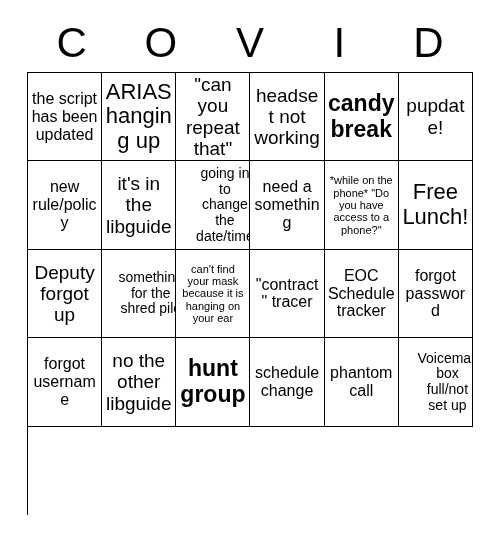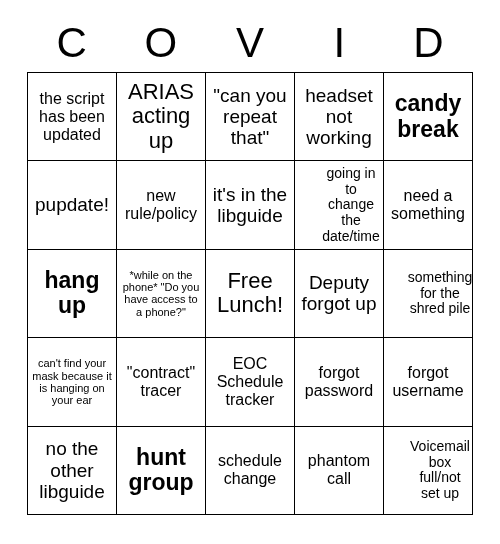--- a/index.html
+++ b/index.html
@@ -46,21 +46,21 @@
   .grid {
     position: absolute;
     left: 27px;
     top: 72px;
     width: 446px;
     height: 443px;
     box-sizing: border-box;
     border-top: 1.5px solid #000;
     border-left: 1.5px solid #000;
     display: grid;
-    grid-template-columns: repeat(5, 1fr);
+    grid-template-columns: repeat(6, 1fr);
     grid-template-rows: repeat(5, 1fr);
     background: #ffffff;
   }
   .cell {
     box-sizing: border-box;
     border-right: 1.5px solid #000;
     border-bottom: 1.5px solid #000;
     display: flex;
     align-items: center;
     justify-content: center;
@@ -95,21 +95,21 @@
     <div class="header-cell">V</div>
     <div class="header-cell">I</div>
     <div class="header-cell">D</div>
   </div>
 
   <div class="grid" id="bingo-grid">
       <div class="cell fs-md">
         <span class="cell-text">the script has been updated</span>
       </div>
       <div class="cell fs-xl">
-        <span class="cell-text">ARIAS acting up</span>
+        <span class="cell-text">ARIAS hanging up</span>
       </div>
       <div class="cell fs-lg">
         <span class="cell-text">"can you repeat that"</span>
       </div>
       <div class="cell fs-lg">
         <span class="cell-text">headset not working</span>
       </div>
       <div class="cell fs-xxl">
         <span class="cell-text">candy break</span>
       </div>
@@ -120,23 +120,20 @@
         <span class="cell-text">new rule/policy</span>
       </div>
       <div class="cell fs-lg">
         <span class="cell-text">it's in the libguide</span>
       </div>
       <div class="cell fs-sm">
         <span class="cell-text">going in to change the date/time</span>
       </div>
       <div class="cell fs-md">
         <span class="cell-text">need a something</span>
-      </div>
-      <div class="cell fs-xxl">
-        <span class="cell-text">hang up</span>
       </div>
       <div class="cell fs-xxs">
         <span class="cell-text">*while on the phone* "Do you have access to a phone?"</span>
       </div>
       <div class="cell fs-xl">
         <span class="cell-text">Free Lunch!</span>
       </div>
       <div class="cell fs-lg">
         <span class="cell-text">Deputy forgot up</span>
       </div>

